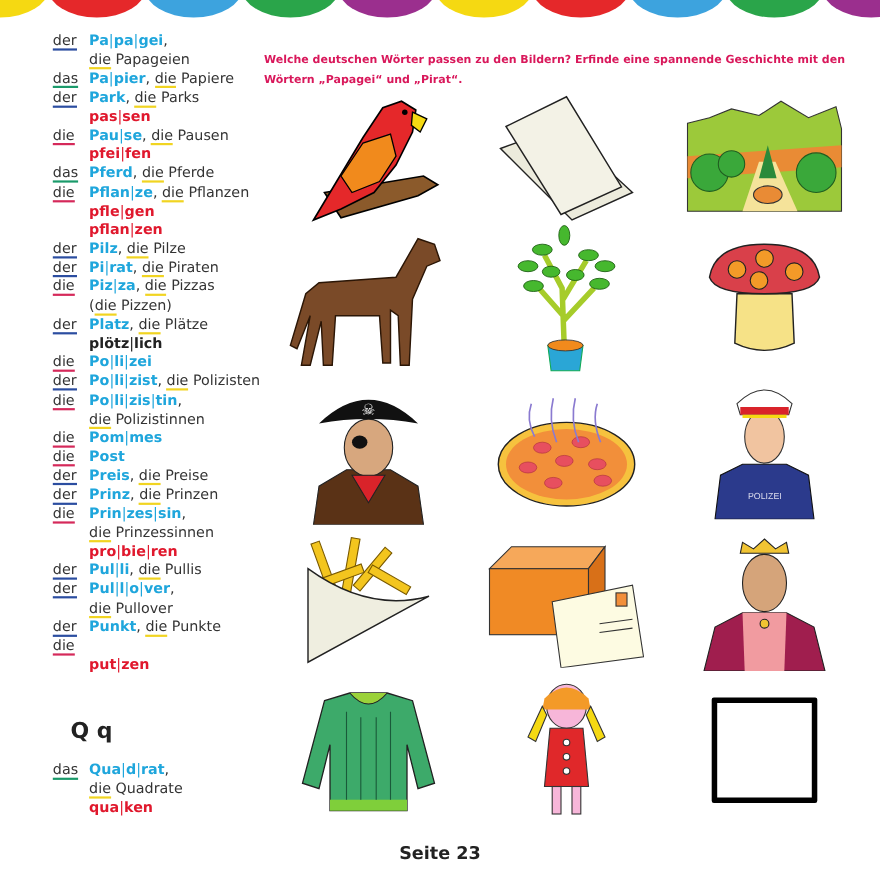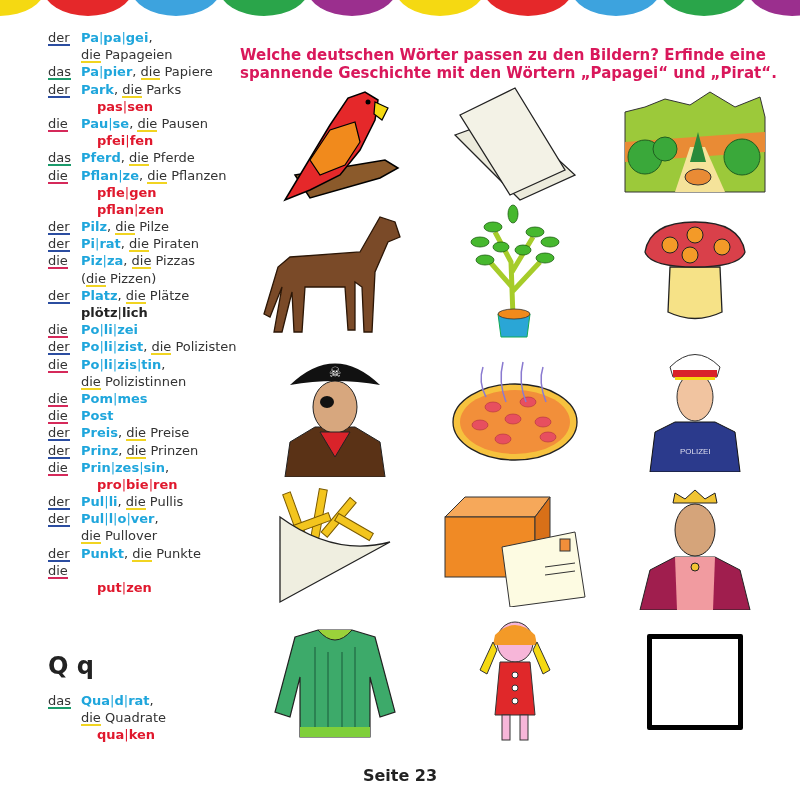--- a/index.html
+++ b/index.html
@@ -9,30 +9,30 @@
   .banner .scallop { position:absolute; top:-40px; width:90px; height:56px; border-radius:50%; }
   .wordlist { position:absolute; left:48px; top:29px; width:200px; }
   .row { display:flex; height:17.2px; line-height:17.2px; font-size:13px; white-space:nowrap; }
   .art { width:33px; flex:none; position:relative; }
   .art span { border-bottom:2px solid; padding-bottom:0; line-height:13px; display:inline-block; }
   .art.der span { border-color:#2b4da0; }
   .art.das span { border-color:#1a9a6a; }
   .art.die span { border-color:#d5295a; }
   .entry { flex:1; }
   .noun { color:#1fa6dc; font-weight:bold; }
-  .verb { color:#e0182d; font-weight:bold;margin-left:16px; }
+  .verb { color:#e0182d; font-weight:bold; }
   .adj { color:#222; font-weight:bold; }
   .plain { color:#333; }
   .diu { border-bottom:2px solid #f1d421; display:inline-block; line-height:13px; }
   .sep { color:#1fa6dc; font-weight:normal; }
   .verb .sep { color:#e0182d; }
   .adj .sep { color:#222; }
-  .qhead { position:absolute; left:48px; top:652px; font-size:24px; font-weight:bold; color:#222; }
+  .qhead { position:absolute; left:64px; top:652px; font-size:20px; font-weight:bold; color:#222; }
   .qlist { position:absolute; left:48px; top:692px; width:200px; }
-  .instr { position:absolute; left:240px; top:46px; width:550px; font-size:15px; font-weight:bold;
+  .instr { position:absolute; left:240px; top:46px; width:550px; font-size:10px; font-weight:bold;
            color:#d9185b; line-height:18px; }
   .grid { position:absolute; left:250px; top:82px; width:540px; height:650px; }
   .cell { position:absolute; width:170px; height:120px; display:flex; align-items:center; justify-content:center; }
   .footer { position:absolute; left:0; width:800px; top:766px; text-align:center; font-size:16px; font-weight:bold; color:#222; }
 </style>
 </head>
 <body>
 
 <div class="banner" id="banner">
     <div class="scallop" style="left: -45px; background: rgb(245, 217, 18);"></div>
@@ -144,20 +144,24 @@
       <div class="art der"><span>der</span></div>
       <div class="entry"><span class="noun"><span>Preis</span></span><span class="plain">, </span><span class="plain"><span class="diu">die</span> Preise</span></div>
     </div>
     <div class="row">
       <div class="art der"><span>der</span></div>
       <div class="entry"><span class="noun"><span>Prinz</span></span><span class="plain">, </span><span class="plain"><span class="diu">die</span> Prinzen</span></div>
     </div>
     <div class="row">
       <div class="art die"><span>die</span></div>
       <div class="entry"><span class="noun"><span>Prin</span><span class="sep">|</span><span>zes</span><span class="sep">|</span><span>sin</span></span><span class="plain">, </span></div>
+    </div>
+    <div class="row">
+      <div class="art "></div>
+      <div class="entry"><span class="plain"><span class="diu">die</span> Prinzessinnen</span></div>
     </div>
     <div class="row">
       <div class="art "></div>
       <div class="entry"><span class="verb"><span>pro</span><span class="sep">|</span><span>bie</span><span class="sep">|</span><span>ren</span></span></div>
     </div>
     <div class="row">
       <div class="art der"><span>der</span></div>
       <div class="entry"><span class="noun"><span>Pul</span><span class="sep">|</span><span>li</span></span><span class="plain">, </span><span class="plain"><span class="diu">die</span> Pullis</span></div>
     </div>
     <div class="row">

